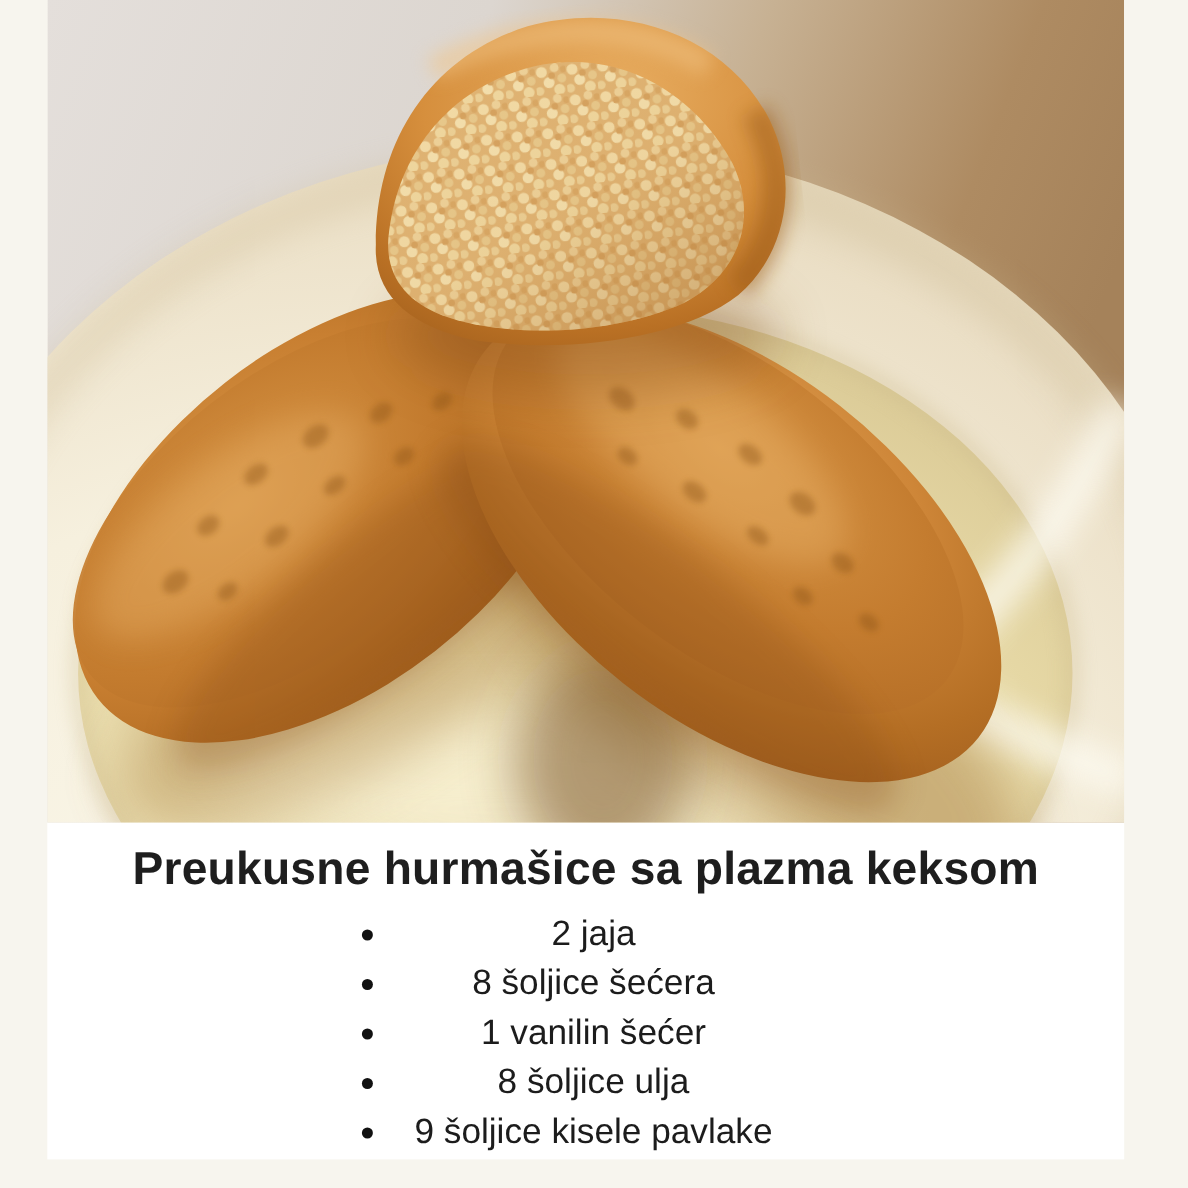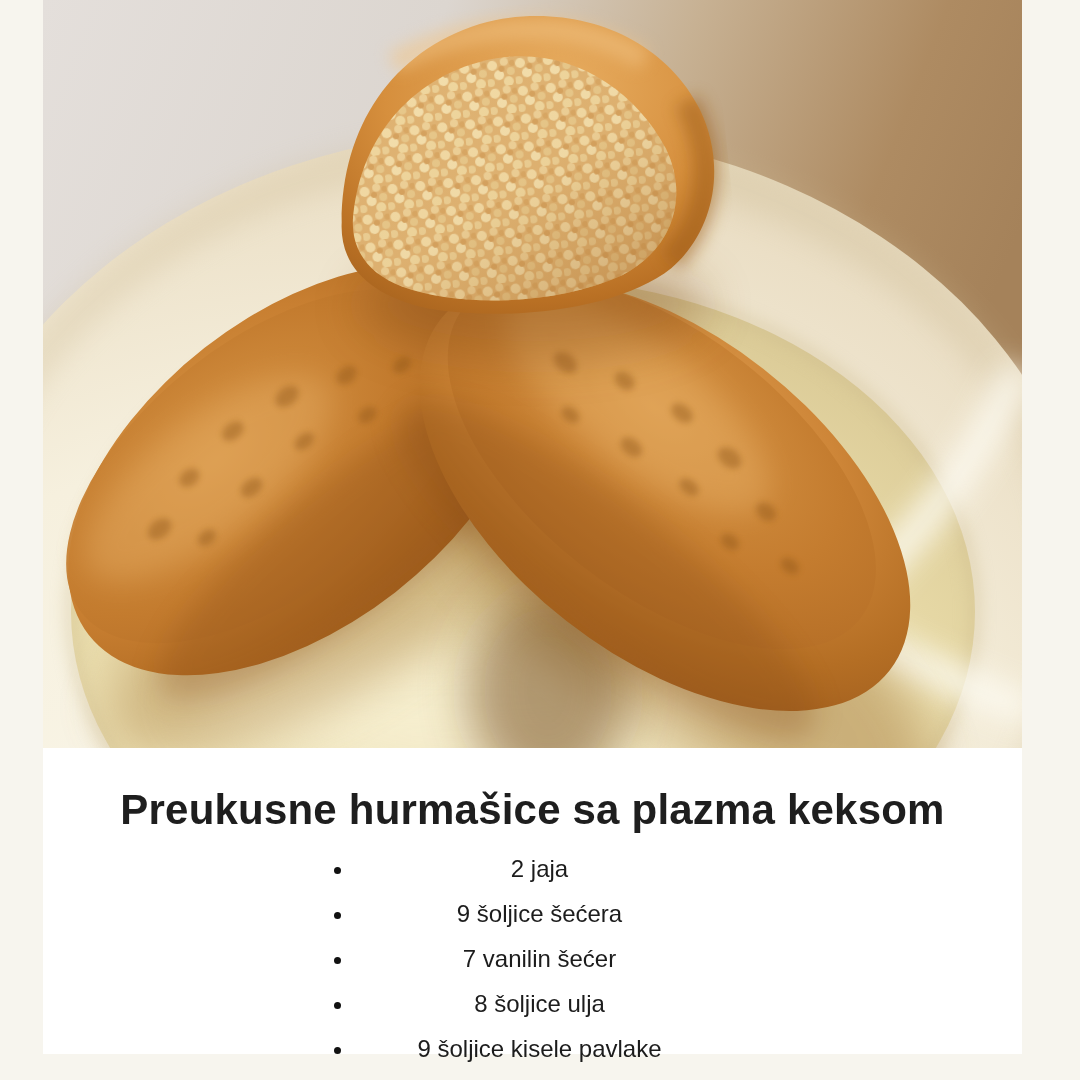--- a/index.html
+++ b/index.html
@@ -1,24 +1,24 @@
 <!DOCTYPE html>
 <html><head>
 <meta charset="utf-8">
 <style>
   html,body{margin:0;padding:0;}
   body{width:1080px;height:1080px;font-family:"Liberation Sans",sans-serif;}
   .canvas{position:relative;width:1080px;height:1080px;background:#F7F5EE;overflow:hidden;}
   .photo-frame{position:absolute;left:43px;top:0;width:979px;height:748px;overflow:hidden;}
   .photo-frame svg{display:block;width:100%;height:100%;}
   .text-panel{position:absolute;left:43px;top:748px;width:979px;height:306px;background:#FFFFFF;}
-  .recipe-title{margin:0;padding-top:36px;text-align:center;
+  .recipe-title{margin:0;padding-top:16px;text-align:center;
     font-size:42px;font-weight:700;line-height:1.22;color:#1E1E1E;letter-spacing:0.2px;}
   .ing-list{width:370px;margin:11px auto 0;padding:0 0 0 14px;list-style:disc outside;}
-  .ing-list li{font-size:24px;line-height:45px;color:#1C1C1C;text-align:center;}
+  .ing-list li{font-size:32px;line-height:45px;color:#1C1C1C;text-align:center;}
   .ing-list li::marker{color:#111111;}
 </style>
 </head>
 <body>
 
 <div class="canvas">
 
   <div class="photo-frame">
     <svg viewBox="0 0 979 748" preserveAspectRatio="none" role="img">
       <defs>
@@ -159,20 +159,20 @@
         <path d="M 168,-50 C 192,10 180,70 135,108" stroke="#9A5A17" stroke-width="26" fill="none" opacity="0.5" filter="url(#b8)"></path>
       </g>
     </svg>
   </div>
 
   <div class="text-panel">
     <h1 class="recipe-title">Preukusne hurmašice sa plazma keksom</h1>
     <ul class="ing-list">
 
     <li>2 jaja</li>
-        <li>9 šoljice šećera</li>
-        <li>7 vanilin šećer</li>
+        <li>8 šoljice šećera</li>
+        <li>1 vanilin šećer</li>
         <li>8 šoljice ulja</li>
         <li>9 šoljice kisele pavlake</li>
       </ul>
   </div>
 
 </div>
 
 </body></html>

